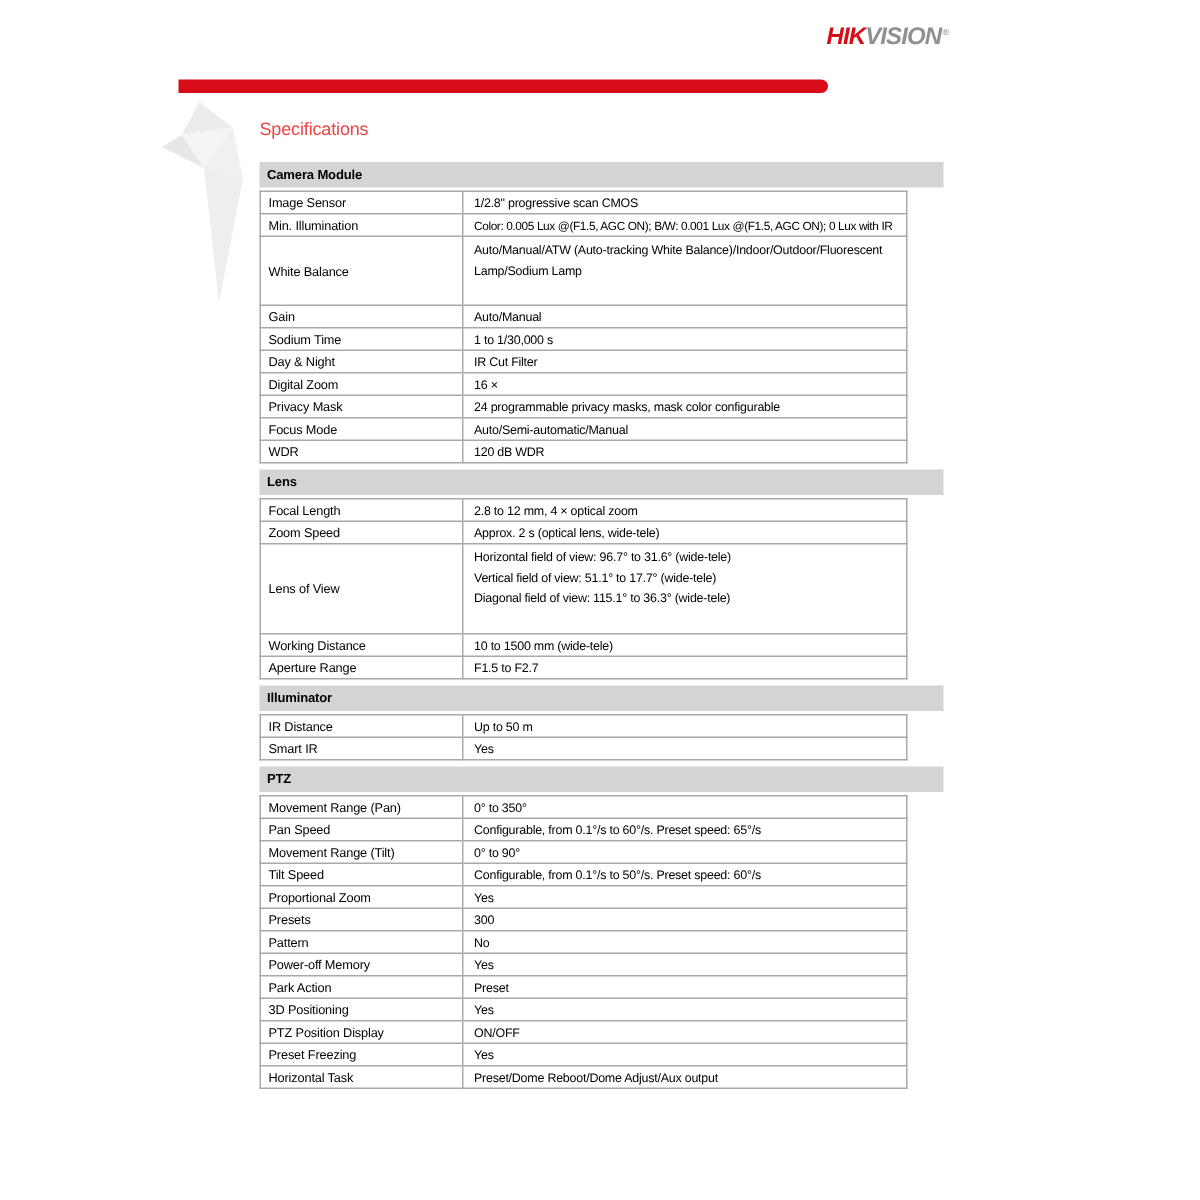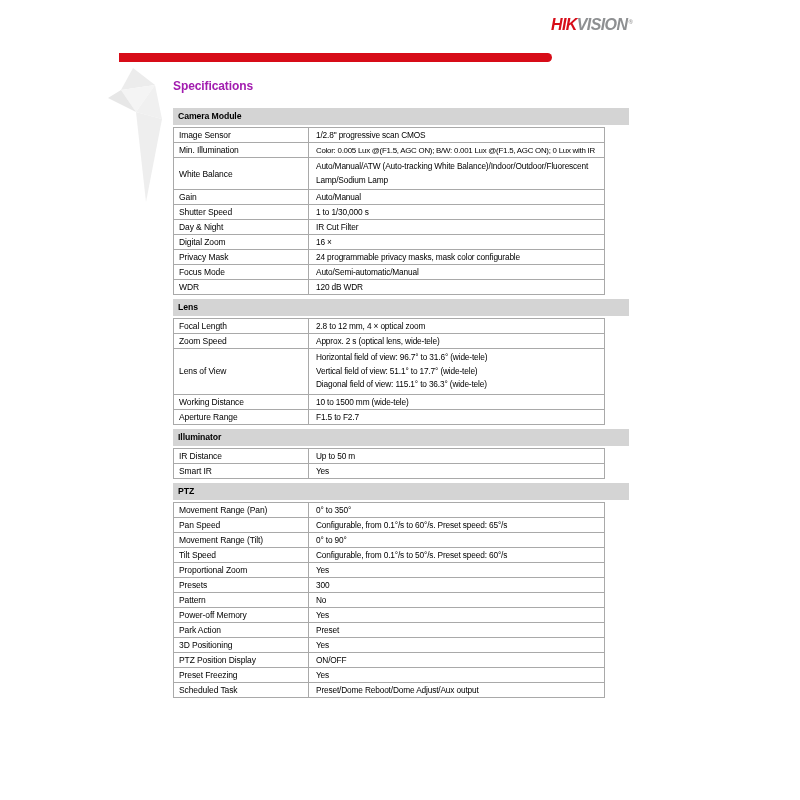--- a/index.html
+++ b/index.html
@@ -18,41 +18,41 @@
   
   .red-bar{
     position:absolute;left:119px;top:53px;width:433px;height:9px;
     background:#d70c18;border-radius:0 5px 5px 0;
   }
   
   .watermark{position:absolute;left:100px;top:62px;pointer-events:none}
   
   h1.spec{
     position:absolute;left:173px;top:79px;margin:0;
-    font-size:12px;font-weight:700;color:#a21caf;letter-spacing:-0.1px;
+    font-size:12px;font-weight:400;color:#ef4444;letter-spacing:-0.1px;
   }
   
   .spec-table{position:absolute;left:173px;top:108px;width:456px}
   .sec{display:block}
   .sec-h{
     height:17px;line-height:17px;background:#d4d4d4;color:#000;
     font-weight:700;font-size:8.7px;padding-left:5px;
     margin:4px 0 2px 0;letter-spacing:-0.1px;
   }
   .sec:first-child .sec-h{margin-top:0}
   table.rows{border-collapse:collapse;width:432px;table-layout:fixed}
   td{
     border:1px solid #a9a9a9;color:#000;vertical-align:middle;overflow:hidden;
     font-size:8.3px;letter-spacing:-0.1px;
   }
   tr.sr{height:15px}
   td.label{width:127px;padding:0 2px 0 5px;font-size:8.5px;white-space:nowrap}
   td.value{padding:1px 4px 1px 7px;letter-spacing:-0.15px}
   td.value.single{white-space:nowrap}
-  td.value.multi{white-space:pre-line;line-height:13.5px;padding-top:2px;padding-bottom:2px}
+  td.value.multi{white-space:pre-line;line-height:13.5px;padding-top:2px;padding-bottom:16px}
   td.value.xs{font-size:7.9px;letter-spacing:-0.25px}
 </style>
 </head>
 <body>
 
 <div class="logo">
   <span class="hik">HIK</span><span class="vision">VISION</span><span class="reg">®</span>
 </div>
 
 <div class="red-bar"></div>
@@ -83,21 +83,21 @@
           <tr>
             <td class="label">White Balance</td>
             <td class="value multi">Auto/Manual/ATW (Auto-tracking White Balance)/Indoor/Outdoor/Fluorescent
 Lamp/Sodium Lamp</td>
           </tr>
           <tr class="sr">
             <td class="label">Gain</td>
             <td class="value single">Auto/Manual</td>
           </tr>
           <tr class="sr">
-            <td class="label">Shutter Speed</td>
+            <td class="label">Sodium Time</td>
             <td class="value single">1 to 1/30,000 s</td>
           </tr>
           <tr class="sr">
             <td class="label">Day &amp; Night</td>
             <td class="value single">IR Cut Filter</td>
           </tr>
           <tr class="sr">
             <td class="label">Digital Zoom</td>
             <td class="value single">16 ×</td>
           </tr>
@@ -209,19 +209,19 @@
           </tr>
           <tr class="sr">
             <td class="label">PTZ Position Display</td>
             <td class="value single">ON/OFF</td>
           </tr>
           <tr class="sr">
             <td class="label">Preset Freezing</td>
             <td class="value single">Yes</td>
           </tr>
           <tr class="sr">
-            <td class="label">Scheduled Task</td>
+            <td class="label">Horizontal Task</td>
             <td class="value single">Preset/Dome Reboot/Dome Adjust/Aux output</td>
           </tr>
         </tbody>
       </table>
   </section>
 </div>
 
 </body></html>

